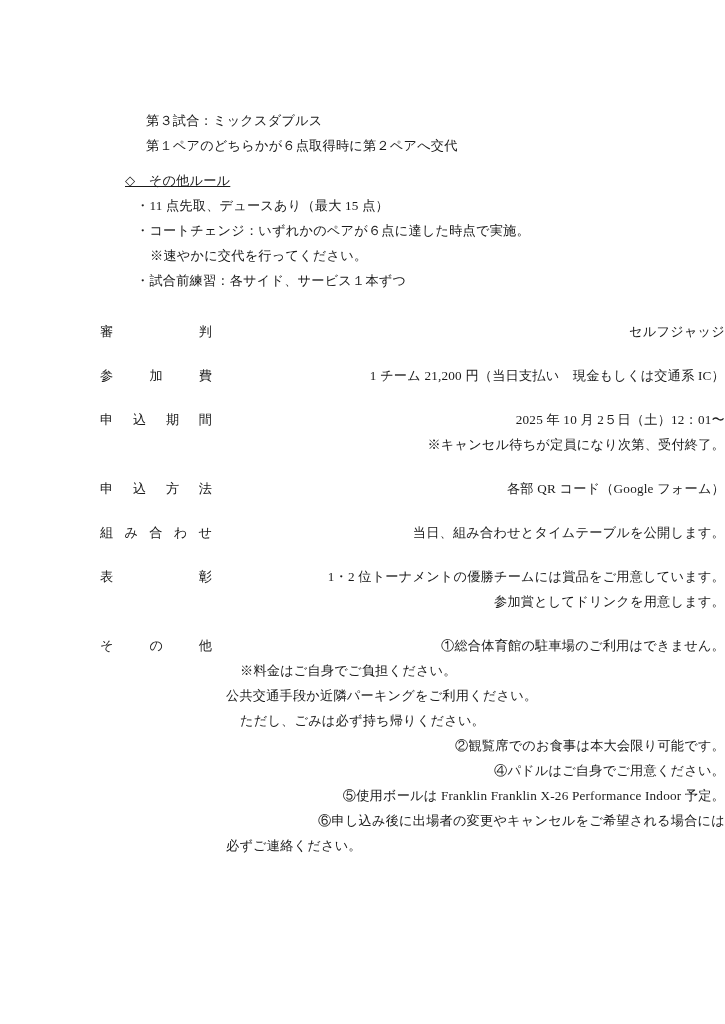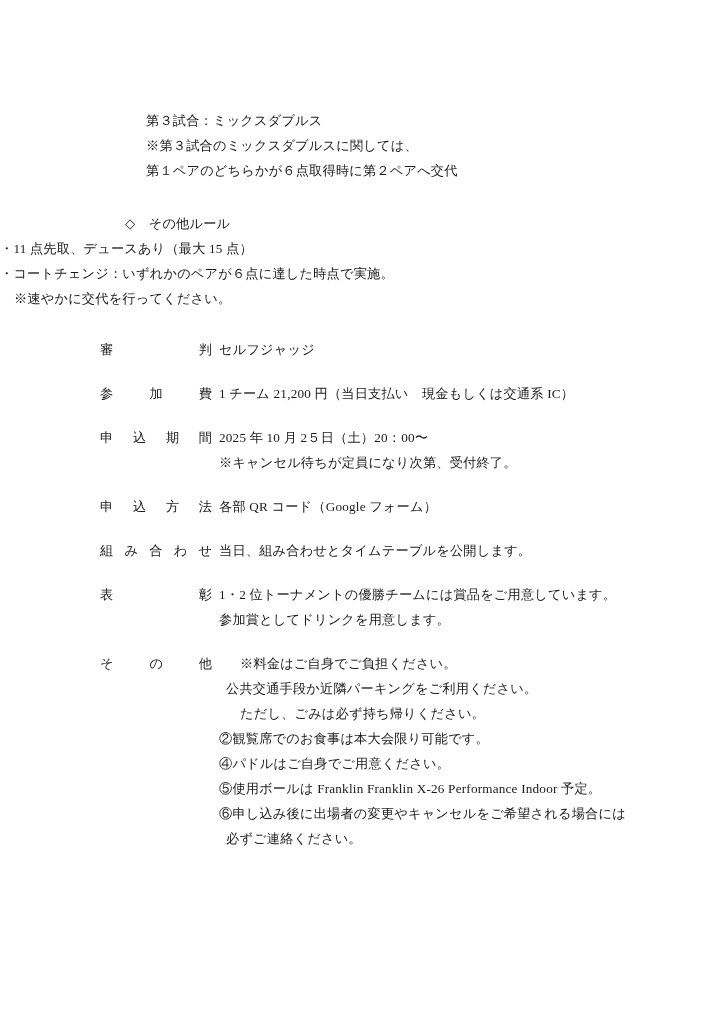--- a/index.html
+++ b/index.html
@@ -38,23 +38,25 @@
   }
 
   
   .match-block {
     margin-left: 146px;
   }
 
   
   .rules-heading {
     margin-left: 125px;
-    margin-top: 28px;
+    margin-top: 10px;
+    text-decoration: underline;
   }
   .rules-list {
+    margin-left: 136px;
   }
   .rules-list .sub {
     margin-left: 14px;
   }
 
   
   .rows {
     margin-top: 26px;
   }
   .row {
@@ -75,41 +77,41 @@
   }
   .row-label span {
     display: inline-block;
   }
   .row-body {
     flex: 1 1 auto;
   }
   .row-body .line {
     line-height: 25px;
   }
-  .row-body .indent1 { margin-left: 7px; }
+  .row-body .indent1 { margin-left: 16px; text-align: right; }
   .row-body .indent2 { margin-left: 14px; }
   .row-body .indent3 { margin-left: 28px; }
 </style>
 </head>
 <body>
 
 <div class="page">
   <div class="content">
 
     <div class="match-block">
       <div class="line">第３試合：ミックスダブルス</div>
-      <div class="line">※第３試合のミックスダブルスに関しては、</div>
       <div class="line">第１ペアのどちらかが６点取得時に第２ペアへ交代</div>
     </div>
 
     <div class="rules-heading line">◇　その他ルール</div>
     <div class="rules-list">
       <div class="line">・11 点先取、デュースあり（最大 15 点）</div>
       <div class="line">・コートチェンジ：いずれかのペアが６点に達した時点で実施。</div>
       <div class="line sub">※速やかに交代を行ってください。</div>
+      <div class="line">・試合前練習：各サイド、サービス１本ずつ</div>
     </div>
 
     <div class="rows">
 
       <div class="row">
         <div class="row-label">
             <span>審</span>
             <span>判</span>
           </div>
         <div class="row-body">
@@ -129,21 +131,21 @@
       </div>
 
       <div class="row">
         <div class="row-label">
             <span>申</span>
             <span>込</span>
             <span>期</span>
             <span>間</span>
           </div>
         <div class="row-body">
-          <div class="line indent1">2025 年 10 月 2５日（土）20：00〜</div>
+          <div class="line indent1">2025 年 10 月 2５日（土）12：01〜</div>
           <div class="line indent1">※キャンセル待ちが定員になり次第、受付終了。</div>
         </div>
       </div>
 
       <div class="row">
         <div class="row-label">
             <span>申</span>
             <span>込</span>
             <span>方</span>
             <span>法</span>
@@ -177,20 +179,21 @@
         </div>
       </div>
 
       <div class="row">
         <div class="row-label">
             <span>そ</span>
             <span>の</span>
             <span>他</span>
           </div>
         <div class="row-body">
+          <div class="line indent1">①総合体育館の駐車場のご利用はできません。</div>
           <div class="line indent3">※料金はご自身でご負担ください。</div>
           <div class="line indent2">公共交通手段か近隣パーキングをご利用ください。</div>
           <div class="line indent3">ただし、ごみは必ず持ち帰りください。</div>
           <div class="line indent1">②観覧席でのお食事は本大会限り可能です。</div>
           <div class="line indent1">④パドルはご自身でご用意ください。</div>
           <div class="line indent1">⑤使用ボールは Franklin Franklin X-26 Performance Indoor 予定。</div>
           <div class="line indent1">⑥申し込み後に出場者の変更やキャンセルをご希望される場合には</div>
           <div class="line indent2">必ずご連絡ください。</div>
         </div>
       </div>

